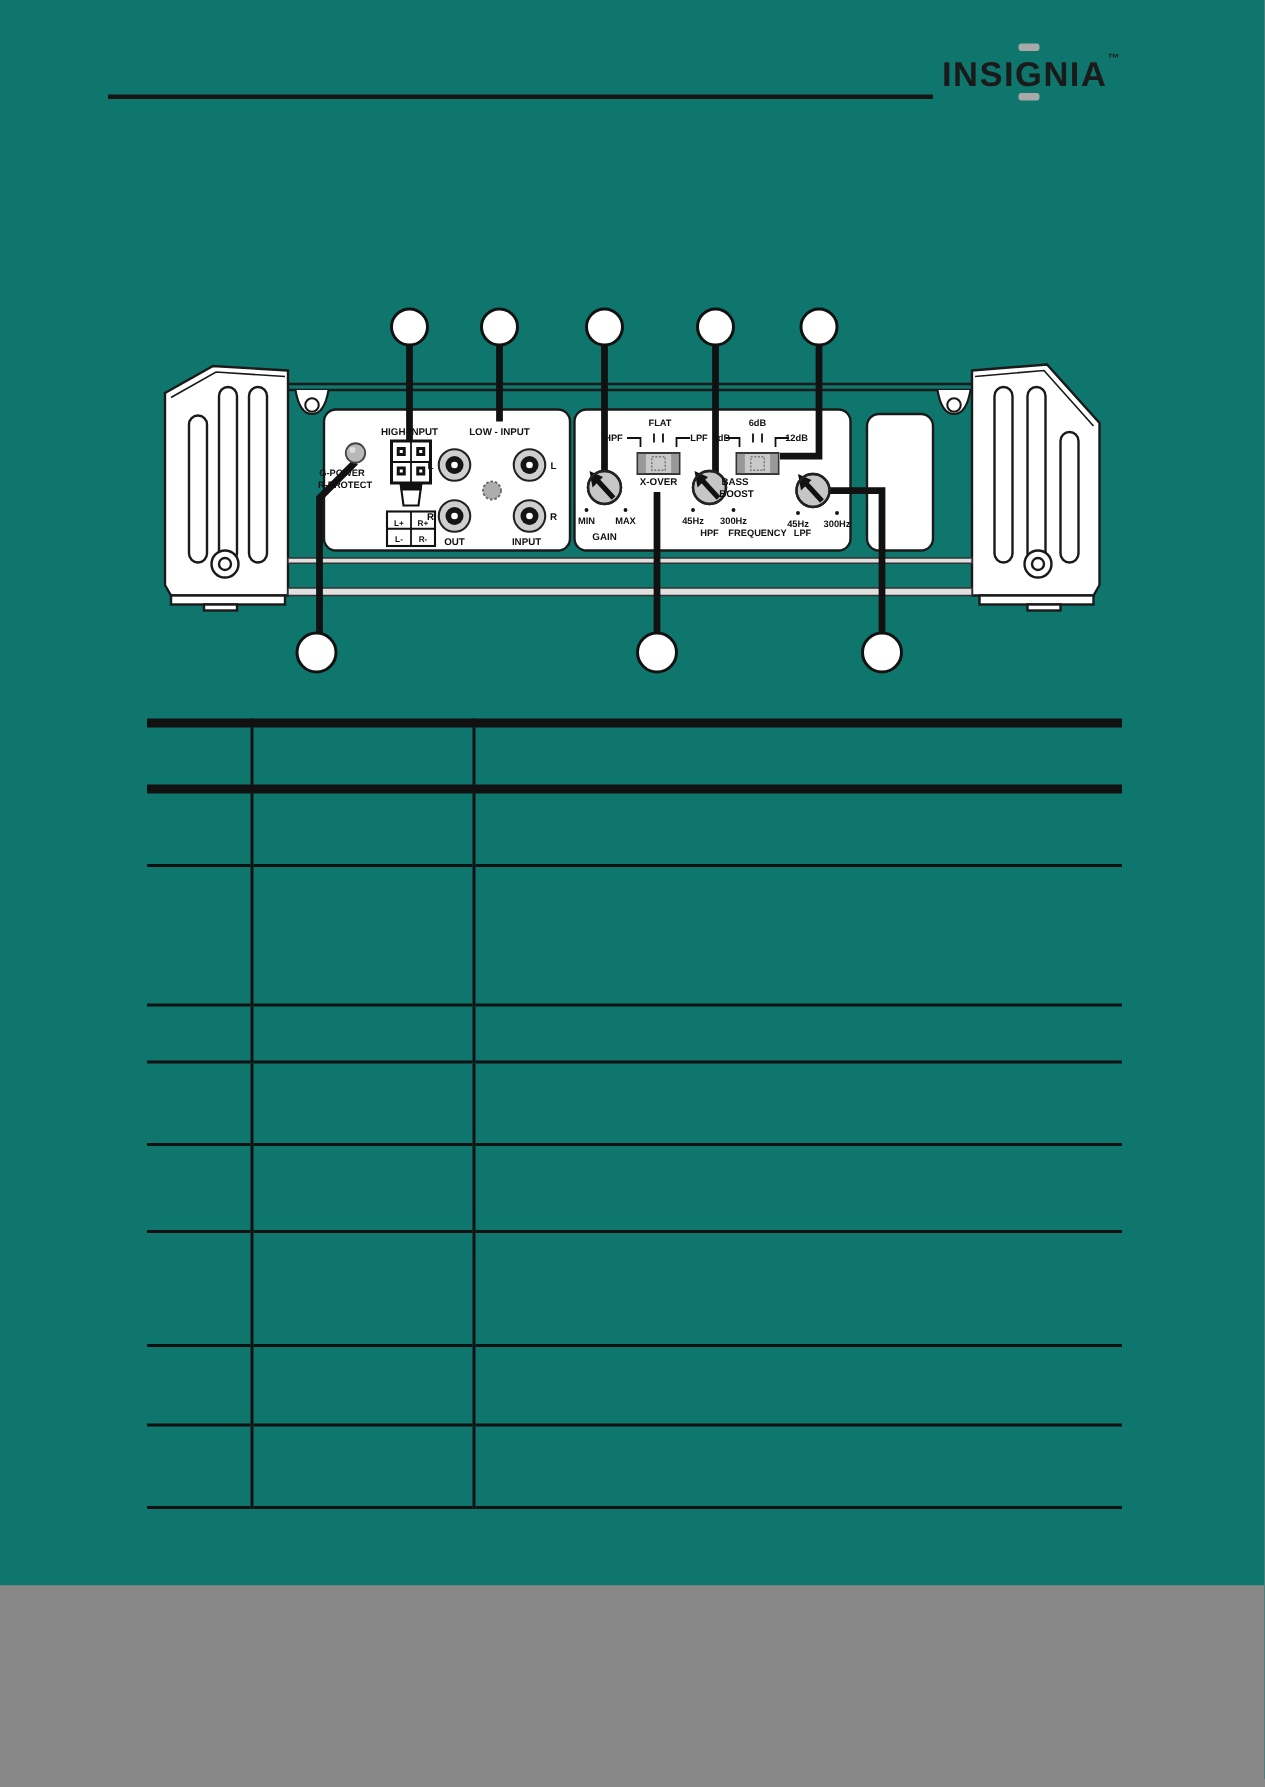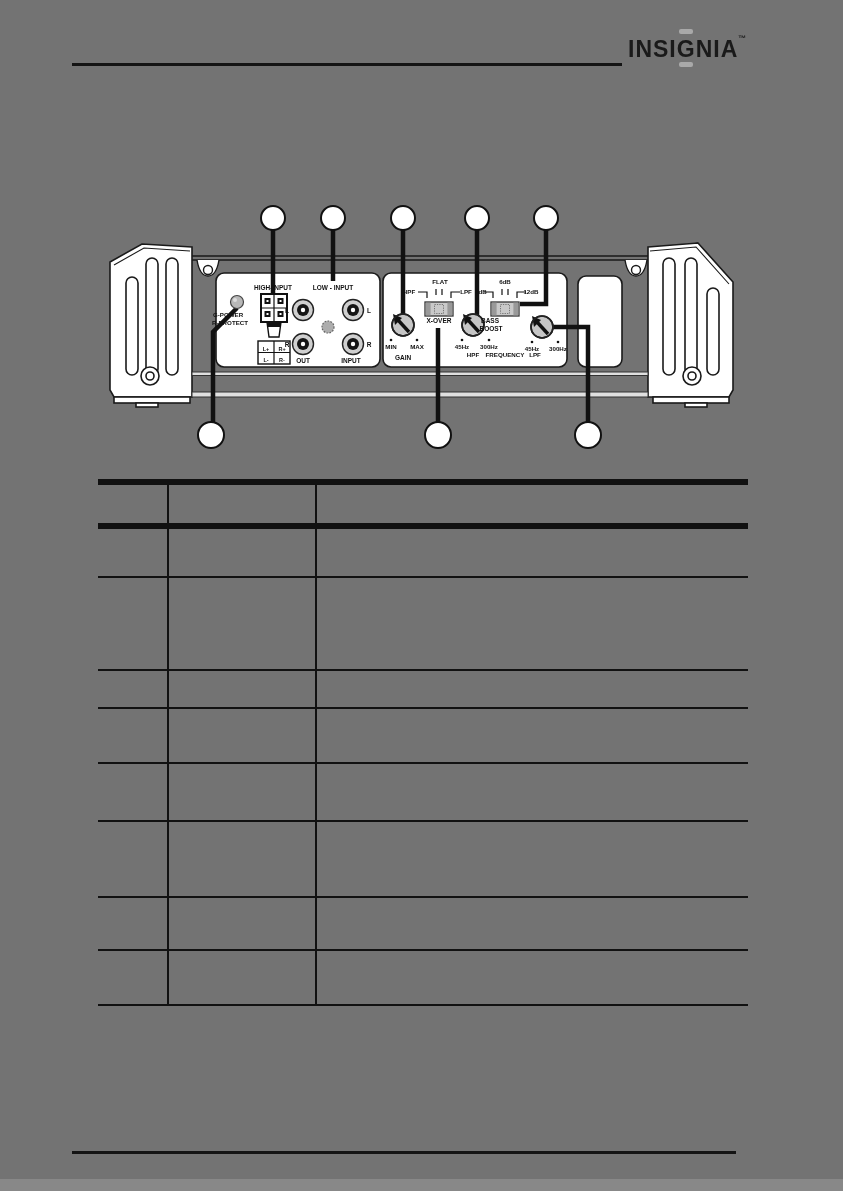--- a/index.html
+++ b/index.html
@@ -1,16 +1,16 @@
 <!DOCTYPE html>
 <html><head>
 <meta charset="utf-8">
 <style>
   html,body{margin:0;padding:0;background:#888;}
-  #page{position:relative;width:843px;height:1179px;background:#737373;overflow:hidden;
+  #page{position:relative;width:843px;height:1057px;background:#0f766e;overflow:hidden;
         font-family:"Liberation Sans",sans-serif;}
   
   #top-rule{position:absolute;left:72px;top:63px;width:550px;height:3px;background:#141414;}
   #logo{position:absolute;left:628px;top:36px;font-weight:bold;font-size:23px;letter-spacing:1px;
         color:#1a1a1a;white-space:nowrap;}
   .logo-g{position:relative;display:inline-block;}
   .logo-g::before,.logo-g::after{content:"";position:absolute;left:50%;transform:translateX(-50%);
         width:14px;height:5px;background:#a9a9a9;border-radius:2px;}
   .logo-g::before{top:-7px;}
   .logo-g::after{bottom:-4px;}

